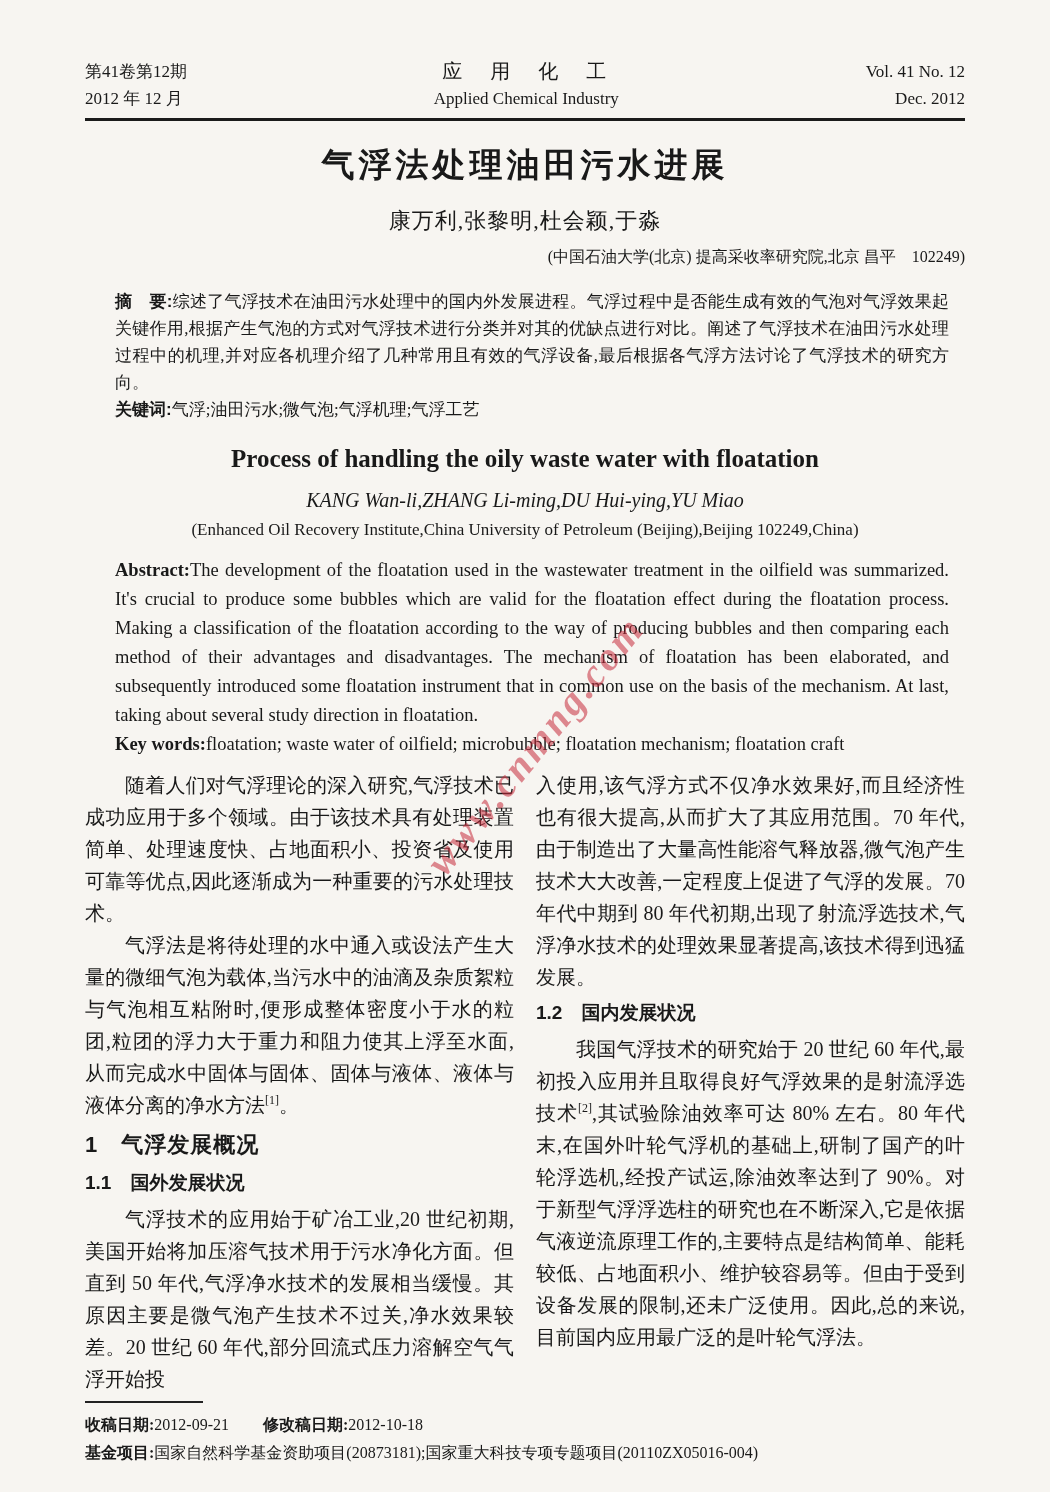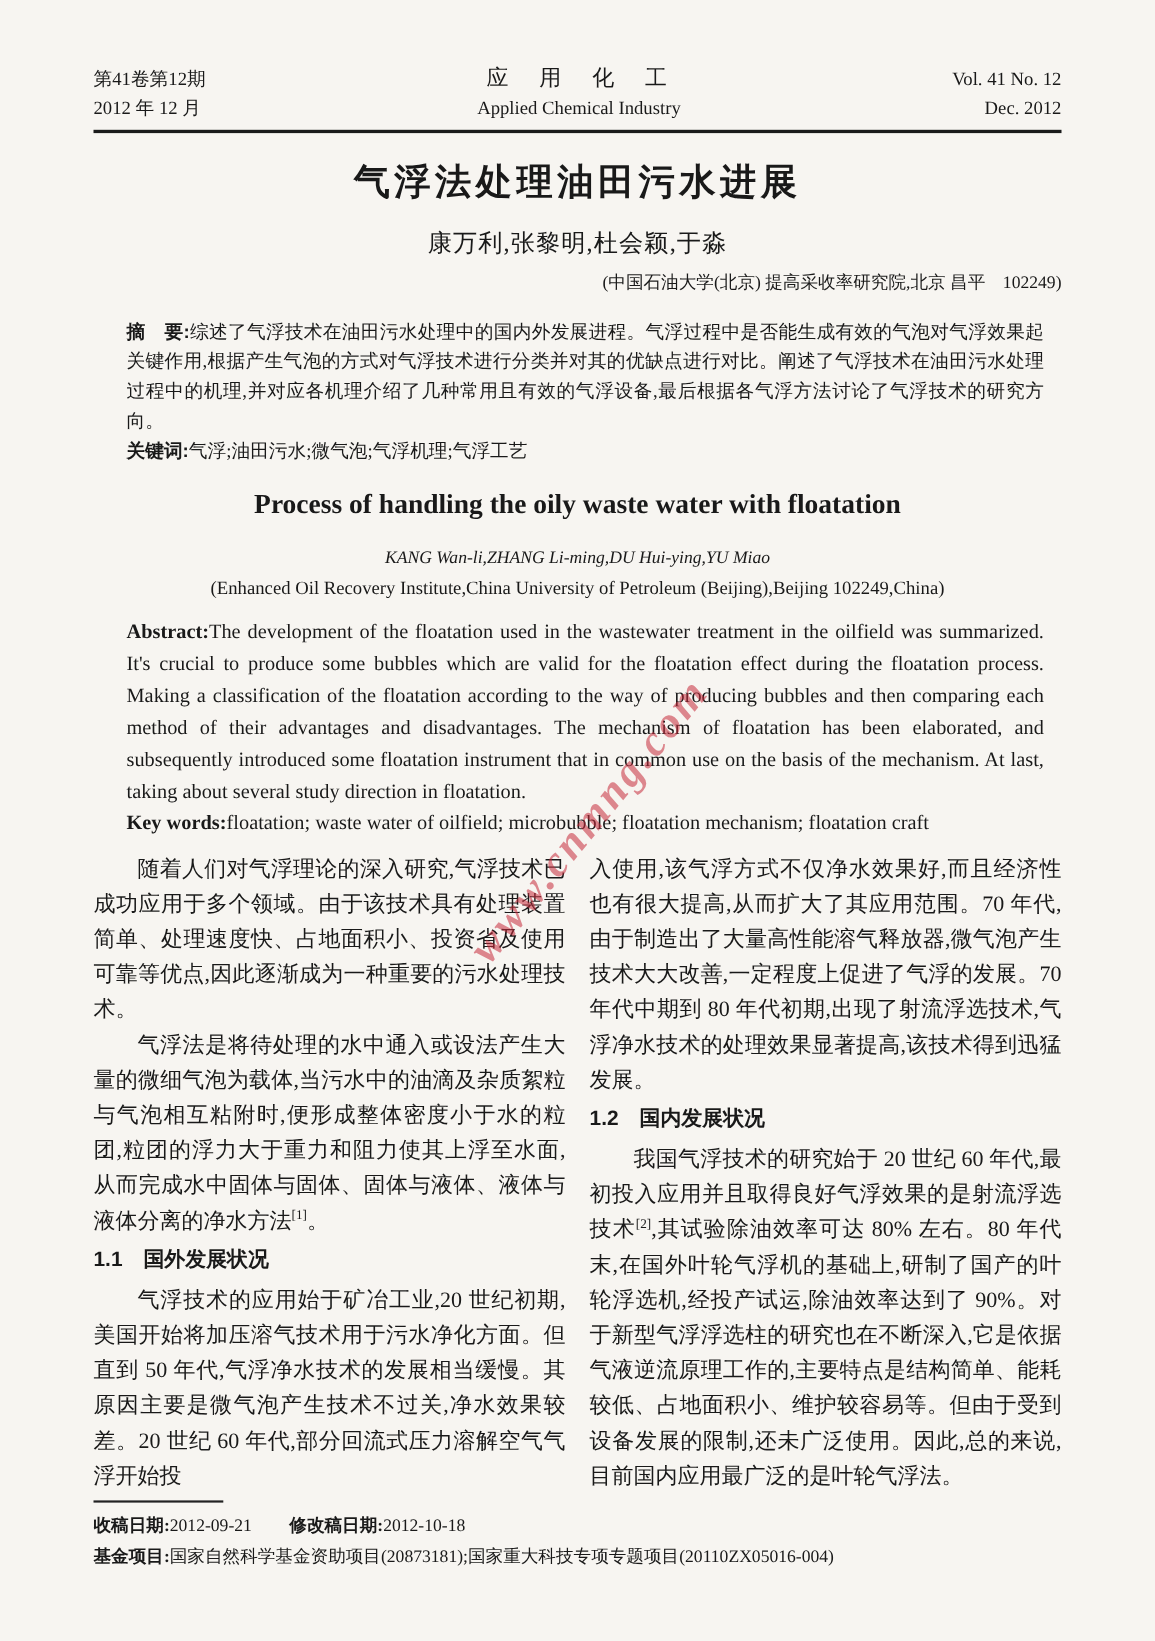--- a/index.html
+++ b/index.html
@@ -28,21 +28,21 @@
   .affil-cn { text-align:right; font-size:16px; margin-top:11px; }
 
   
   .abs-block { margin:20px 16px 0 30px; font-size:17px; line-height:27px; text-align:justify; }
   .abs-block p { margin:0; }
   .lab { font-family:"Liberation Sans", sans-serif; font-weight:700; }
   .meta-row { display:flex; column-gap:52px; flex-wrap:nowrap; white-space:nowrap; }
 
   
   .title-en { text-align:center; font-size:25px; font-weight:700; margin:22px 0 0; }
-  .authors-en { text-align:center; font-style:italic; font-size:16px; margin-top:26px; }
+  .authors-en { text-align:center; font-style:italic; font-size:20px; margin-top:16px; }
   .affil-en { text-align:center; font-size:17px; margin-top:8px; }
   .abs-en { margin:16px 16px 0 30px; font-size:18.5px; line-height:29px; text-align:justify; }
   .abs-en p { margin:0; }
 
   
   .columns { display:flex; column-gap:22px; margin-top:10px; font-size:20px; line-height:32px; text-align:justify; }
   .col { flex:1; min-width:0; }
   .col p { margin:0; }
   .ind { text-indent:2em; }
   .sec {
@@ -107,20 +107,21 @@
 
     <div class="abs-en">
       <p><b>Abstract:</b><span>The development of the floatation used in the wastewater treatment in the oilfield was summarized. It's crucial to produce some bubbles which are valid for the floatation effect during the floatation process. Making a classification of the floatation according to the way of producing bubbles and then comparing each method of their advantages and disadvantages. The mechanism of floatation has been elaborated, and subsequently introduced some floatation instrument that in common use on the basis of the mechanism. At last, taking about several study direction in floatation.</span> </p>
       <p><b>Key words:</b><span>floatation; waste water of oilfield; microbubble; floatation mechanism; floatation craft</span></p>
     </div>
 
     <div class="columns">
       <div class="col">
         <p class="ind">随着人们对气浮理论的深入研究,气浮技术已成功应用于多个领域。由于该技术具有处理装置简单、处理速度快、占地面积小、投资省及使用可靠等优点,因此逐渐成为一种重要的污水处理技术。</p>
         <p class="ind"><span>气浮法是将待处理的水中通入或设法产生大量的微细气泡为载体,当污水中的油滴及杂质絮粒与气泡相互粘附时,便形成整体密度小于水的粒团,粒团的浮力大于重力和阻力使其上浮至水面,从而完成水中固体与固体、固体与液体、液体与液体分离的净水方法</span><sup class="ref">[1]</sup><span>。</span></p>
+        <h3 class="sec">1　气浮发展概况</h3>
         <h4 class="subsec">1.1　国外发展状况</h4>
         <p class="ind">气浮技术的应用始于矿冶工业,20 世纪初期,美国开始将加压溶气技术用于污水净化方面。但直到 50 年代,气浮净水技术的发展相当缓慢。其原因主要是微气泡产生技术不过关,净水效果较差。20 世纪 60 年代,部分回流式压力溶解空气气浮开始投</p>
       </div>
       <div class="col">
         <p>入使用,该气浮方式不仅净水效果好,而且经济性也有很大提高,从而扩大了其应用范围。70 年代,由于制造出了大量高性能溶气释放器,微气泡产生技术大大改善,一定程度上促进了气浮的发展。70 年代中期到 80 年代初期,出现了射流浮选技术,气浮净水技术的处理效果显著提高,该技术得到迅猛发展。</p>
         <h4 class="subsec">1.2　国内发展状况</h4>
         <p class="ind"><span>我国气浮技术的研究始于 20 世纪 60 年代,最初投入应用并且取得良好气浮效果的是射流浮选技术</span><sup class="ref">[2]</sup><span>,其试验除油效率可达 80% 左右。80 年代末,在国外叶轮气浮机的基础上,研制了国产的叶轮浮选机,经投产试运,除油效率达到了 90%。对于新型气浮浮选柱的研究也在不断深入,它是依据气液逆流原理工作的,主要特点是结构简单、能耗较低、占地面积小、维护较容易等。但由于受到设备发展的限制,还未广泛使用。因此,总的来说,目前国内应用最广泛的是叶轮气浮法。</span></p>
       </div>
     </div>
 

